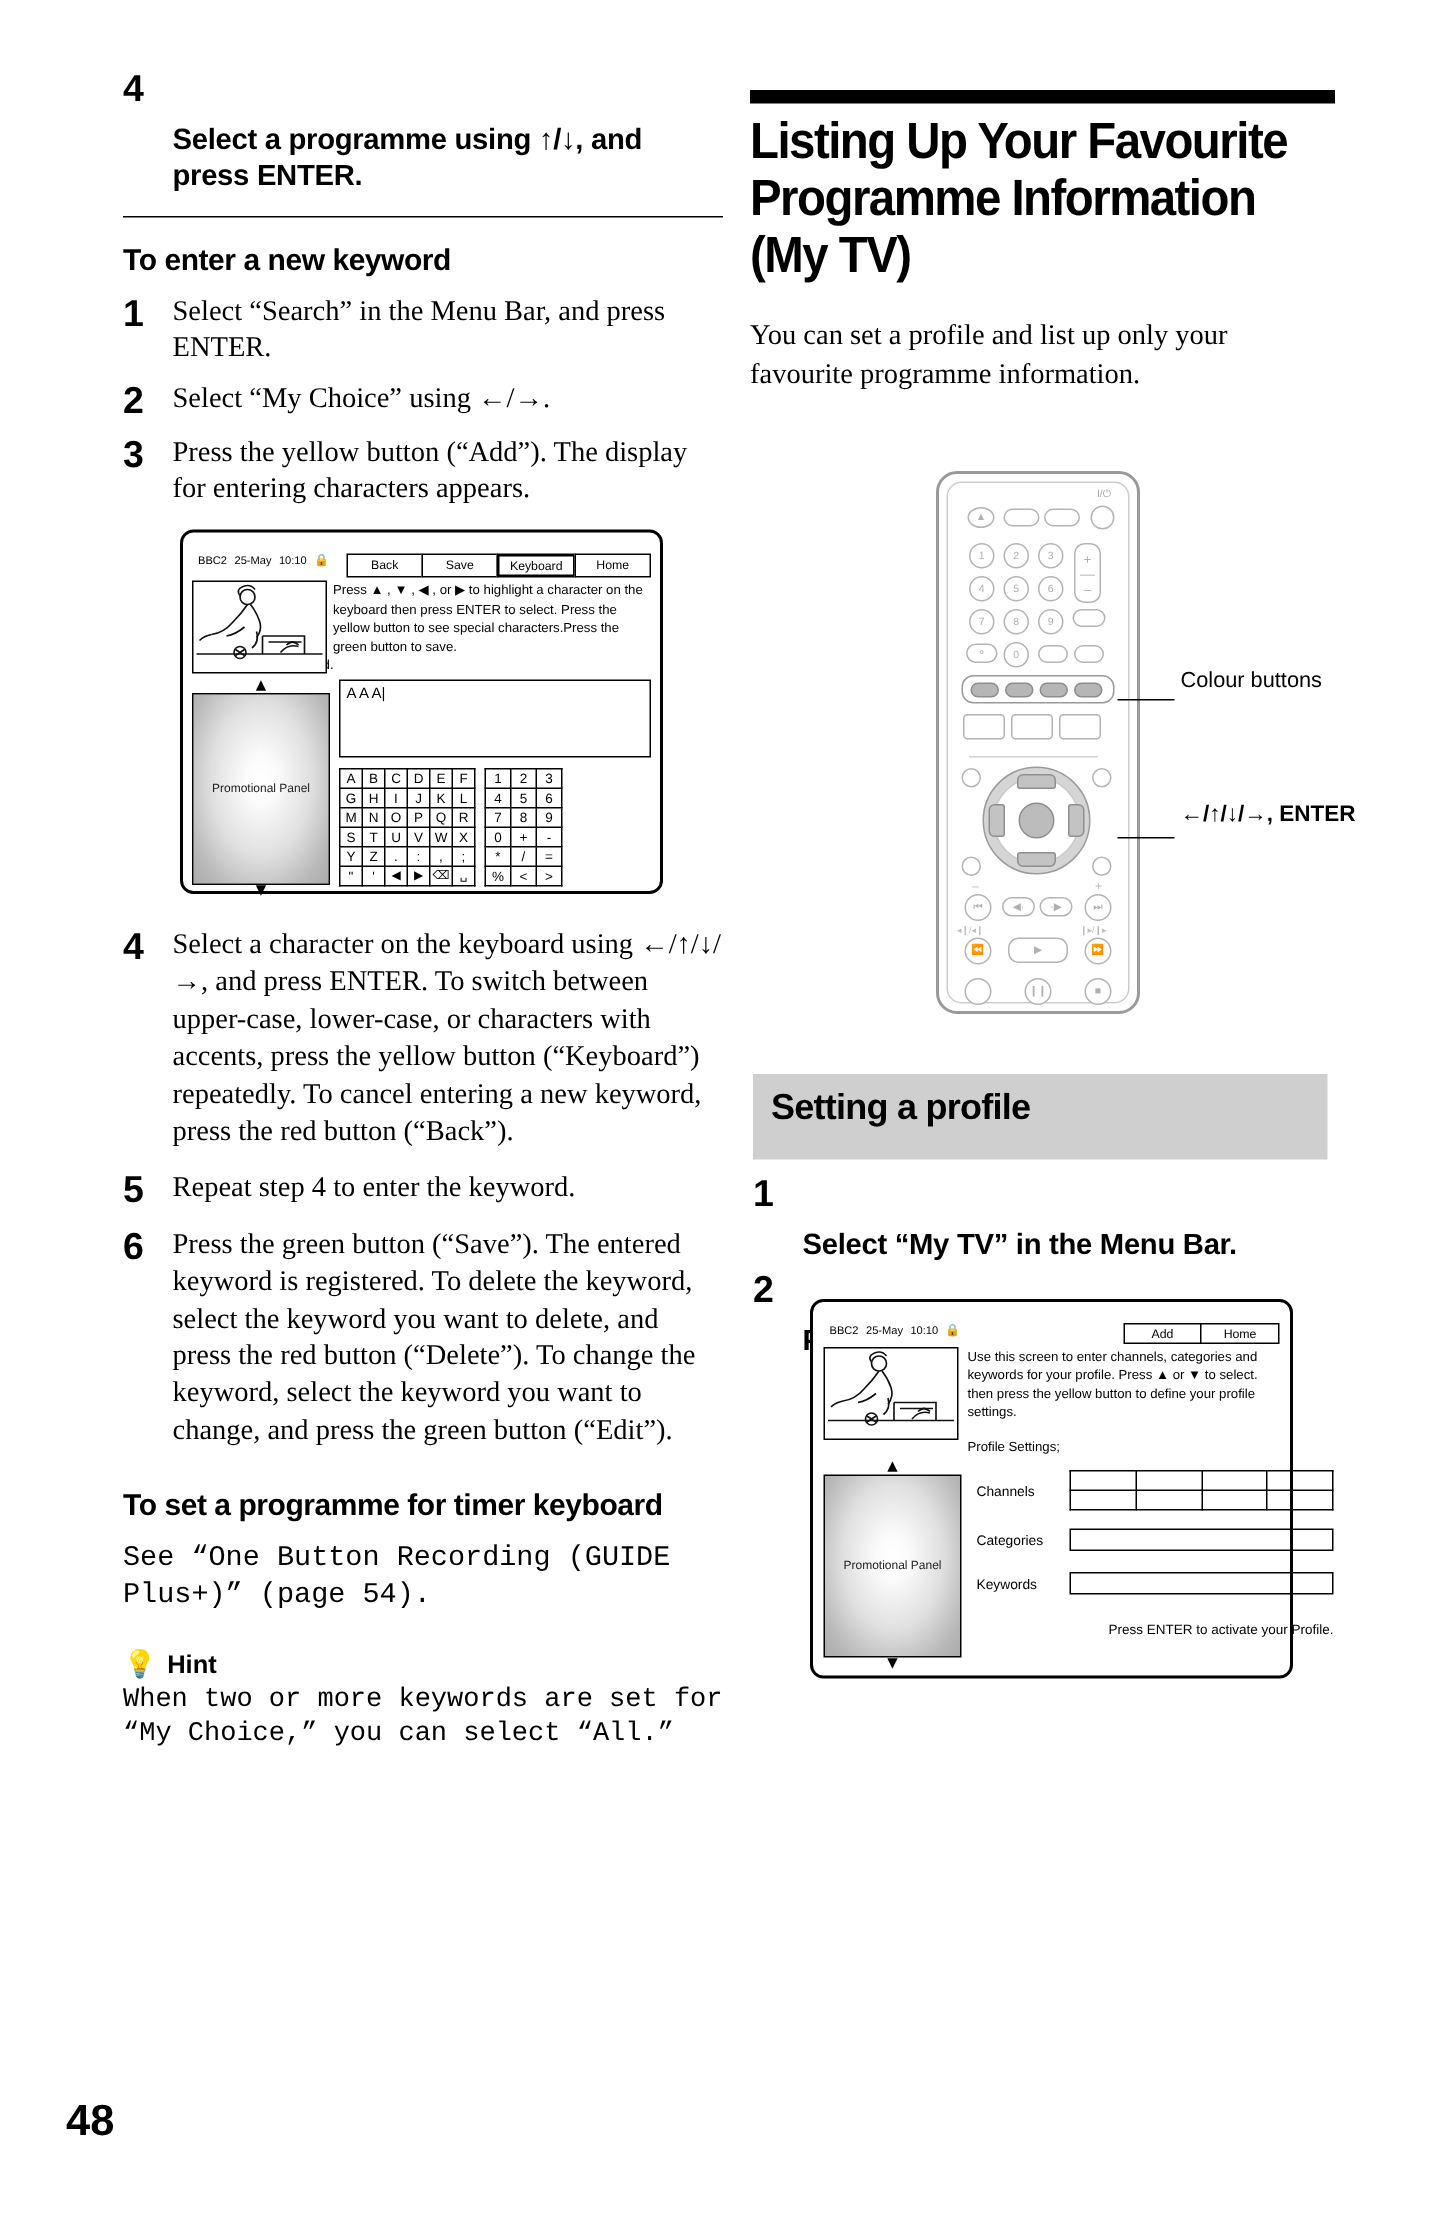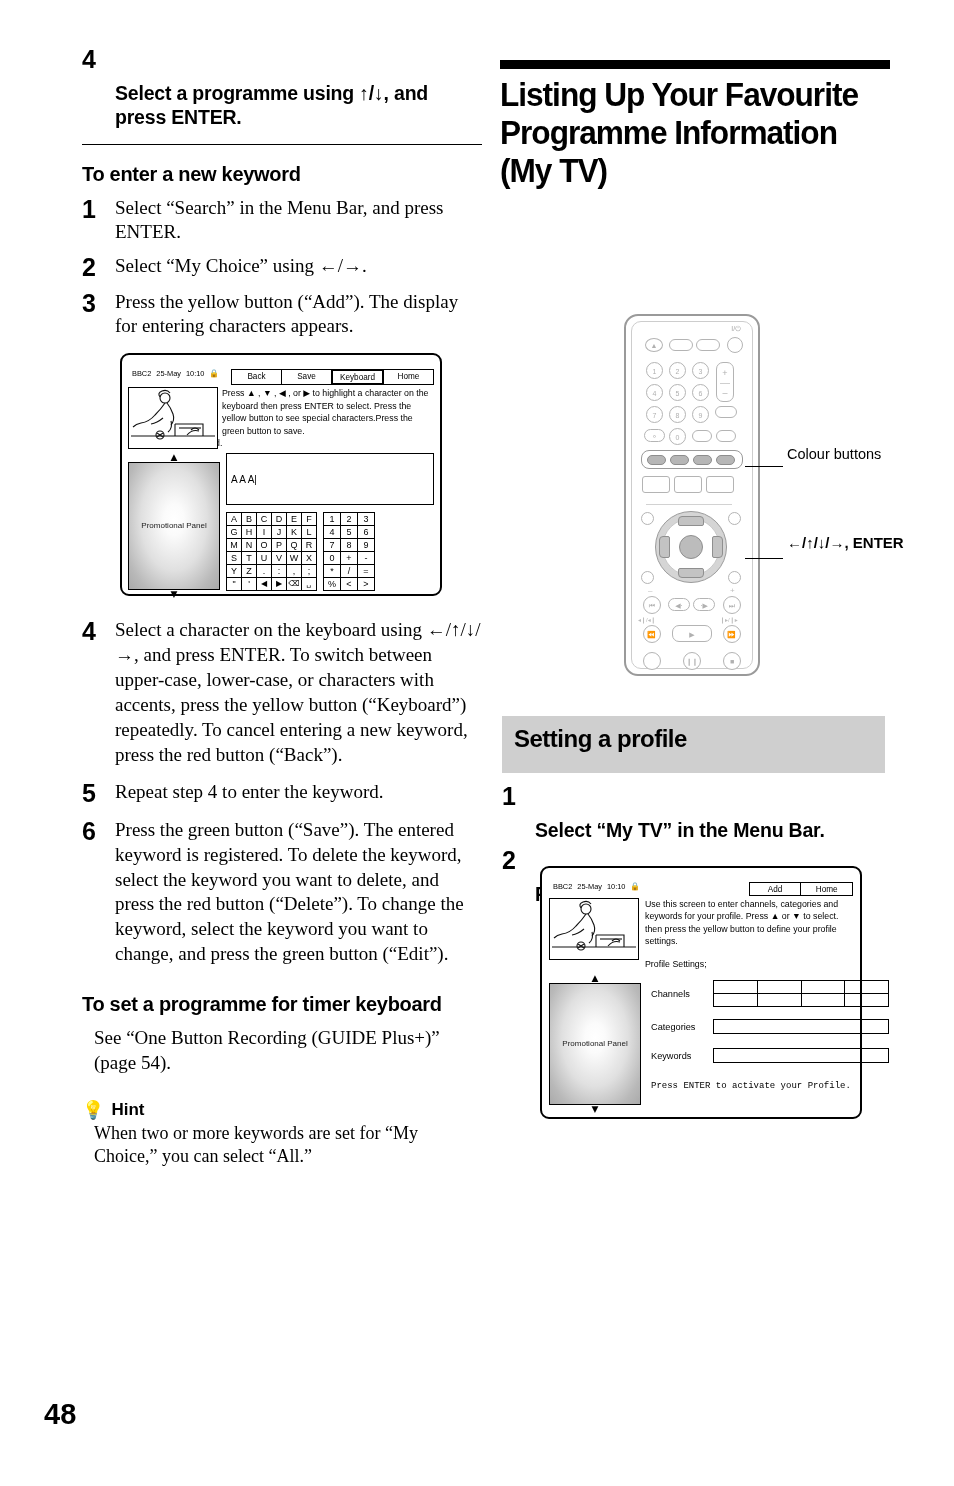--- a/index.html
+++ b/index.html
@@ -39,22 +39,22 @@
   }
 
   .rule { border:0; border-top:1.6px solid #000; margin:14px 0 18px 0; }
 
   h3.sub {
     font-family:"Liberation Sans", sans-serif;
     font-weight:bold; font-size:20px; margin:0 0 10px 0;
     letter-spacing:-0.3px;
   }
   p.body-serif {
-    font-family:Liberation Serif, serif;
-    font-size:19px; line-height:1.31; margin:0 0 4px 12px;
+    font-family:Liberation Mono, monospace;
+    font-size:19px; line-height:1.31; margin:0 0 4px 0;
   }
   .arw-b { font-family:"DejaVu Sans", sans-serif; font-size:16px; font-weight:bold; }
 
   
   .title-bar { height:9px; background:#000; margin-bottom:6px; }
   h1.chapter {
     font-family:"Liberation Sans", sans-serif;
     font-weight:bold;
     font-size:34px; line-height:1.12;
     margin:0; letter-spacing:-1.1px;
@@ -129,21 +129,21 @@
 
   
   .pf-row { display:flex; align-items:center; margin-bottom:7px; }
   .pf-lab {
     font-family:"Liberation Sans", sans-serif; font-size:9.2px;
     width:62px; flex:0 0 62px;
   }
   table.chan { border-collapse:collapse; }
   table.chan td { border:1px solid #000; width:44px; height:13px; }
   .pf-field { border:1px solid #000; height:15px; width:176px; }
-  .pf-foot { font-family:Liberation Mono, monospace; font-size:9px; }
+  .pf-foot { font-family:Liberation Sans, sans-serif; font-size:9px; text-align:right; }
 
   
   .remote { position:absolute; }
   .rbody {
     position:absolute; left:0; top:0; width:136px; height:362px;
     border:2px solid #9a9a9a; border-radius:14px; background:#fff;
   }
   .rbody:after{
     content:""; position:absolute; left:5px; top:5px; right:5px; bottom:5px;
     border:1px solid #cdcdcd; border-radius:10px;
@@ -266,21 +266,21 @@
         <div class="instr" style="margin-top:-12px">Please enter a keyword.</div>
 
         <div style="display:flex; margin-top:3px;">
           <div style="width:92px; flex:0 0 92px;">
             <div class="tri">▲</div>
             <div class="promo" style="height:128px;">Promotional Panel</div>
             <div class="tri">▼</div>
           </div>
 
           <div style="flex:1 1 auto; padding-left:6px;">
-            <div class="kwbox" style="height:52px; padding:20px 4px;">
+            <div class="kwbox" style="height:52px; padding:3px 4px;">
               <span>A A A</span><span>|</span>
             </div>
 
             <div class="kbwrap" style="margin-top:7px;">
               <table class="kb">
                 <tbody>
                     <tr>
                       <td>A</td>
                       <td>B</td>
                       <td>C</td>
@@ -393,20 +393,21 @@
     <div class="hint-head" style="margin-top:24px">
       <span class="bulb">💡</span>
       <span>Hint</span>
     </div>
     <p class="body-serif" style="font-size:18px">When two or more keywords are set for “My Choice,” you can select “All.”</p>
   </div>
 
   <div class="col-right">
     <div class="title-bar"></div>
     <h1 class="chapter">Listing Up Your Favourite Programme Information (My TV)</h1>
+    <p class="lead">You can set a profile and list up only your favourite programme information.</p>
   </div>
 
   <div class="remote" style="left:624px; top:314px; width:140px; height:368px;">
     <div class="rbody"></div>
 
     <div class="rb r-circ" style="left:21px; top:24px; width:18px; height:14px;">
       <div class="key-lbl">▲</div>
     </div>
     <div class="rb r-pill" style="left:45px; top:25px; width:24px; height:12px;"></div>
     <div class="rb r-pill" style="left:72px; top:25px; width:24px; height:12px;"></div>

